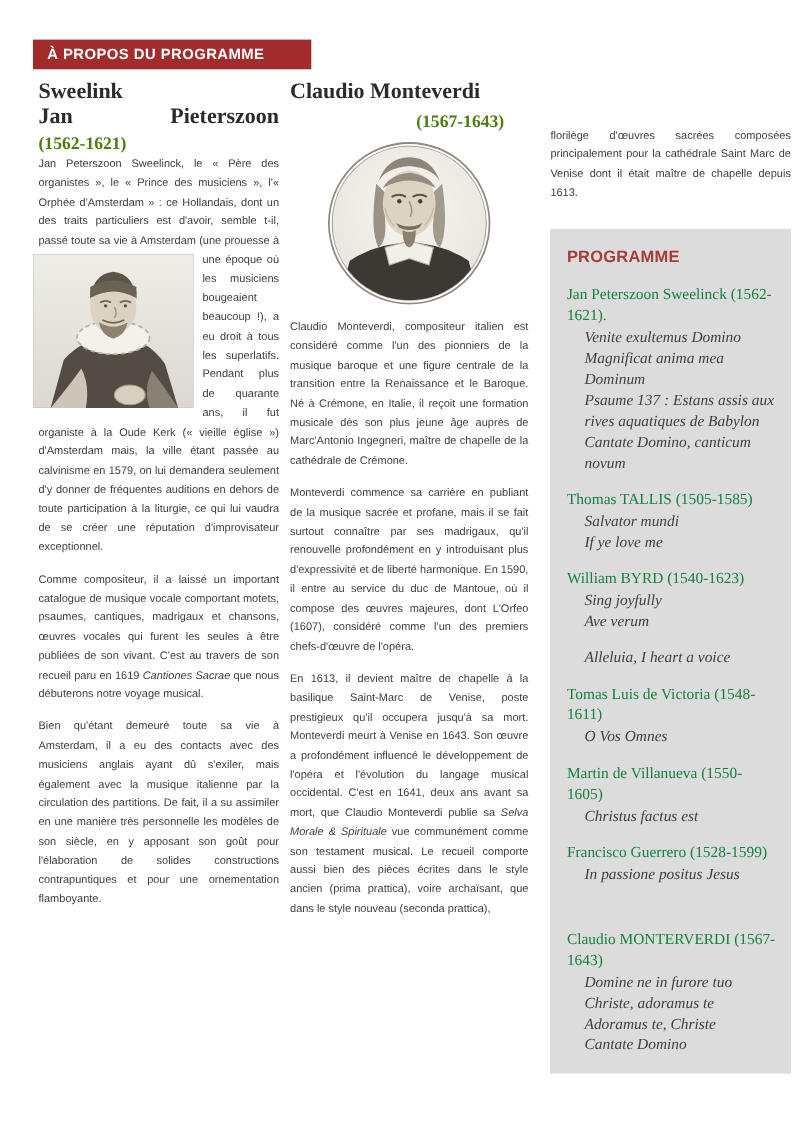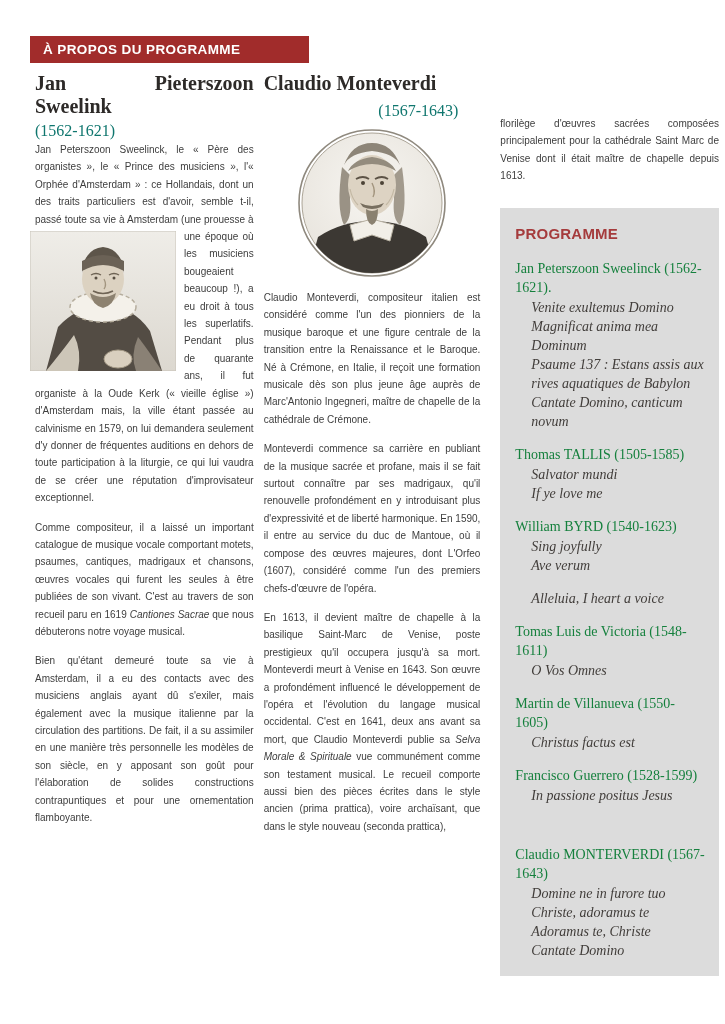--- a/index.html
+++ b/index.html
@@ -11,41 +11,41 @@
   }
   .page{
     position:relative;box-sizing:border-box;
     width:725px;height:1024px;
     padding:36px 6px 0 30px;
     overflow:hidden;
   }
   
   .banner{
     display:inline-block;box-sizing:border-box;
-    width:279px;
+    width:253px;
     background:#a12c2b;color:#ffffff;
     font-weight:bold;font-size:13.5px;letter-spacing:.4px;
     padding:6px 0 6px 13px;
   }
   
   .columns{display:flex;margin-top:9px;margin-left:5px;}
   .col{box-sizing:border-box;}
   .col1{width:222px;margin-right:10px;}
   .col2{width:220px;margin-right:20px;}
   .col3{width:222px;}
   
   .title{
     font-family:"Liberation Serif",serif;
     font-weight:bold;color:#2d2a28;
     font-size:20px;line-height:23px;
   }
   .title-justify{text-align:justify;text-align-last:justify;}
   .dates{
     font-family:"Liberation Serif",serif;
-    font-weight:normal;color:#0f766e;
+    font-weight:bold;color:#4d7c0f;
     font-size:16px;line-height:20px;margin-top:3px;
   }
   .dates-right{text-align:right;padding-right:22px;margin-top:6px;}
   
   .para{
     font-size:10px;line-height:17.4px;
     text-align:justify;color:#3d3d3d;
     margin:0 0 12px 0;
   }
   .col1 .para:first-of-type{margin-top:10px;}
@@ -93,22 +93,22 @@
 </head>
 <body>
 
 <div class="page">
 
   <div class="banner">À PROPOS DU PROGRAMME</div>
 
   <div class="columns">
 
     <div class="col col1">
+      <div class="title">Sweelink</div>
       <div class="title title-justify">Jan Pieterszoon</div>
-      <div class="title">Sweelink</div>
       <div class="dates">(1562-1621)</div>
 
       <div class="para">
         <span>Jan Peterszoon Sweelinck, le « Père des organistes », le « Prince des musiciens », l'« Orphée d'Amsterdam » : ce Hollandais, dont un des traits particuliers est d'avoir, semble t-il, passé toute sa vie à Amsterdam (une prouesse</span>
         <span class="sweelinck-img">
           <svg width="146" height="140" viewBox="0 0 146 140" xmlns="http://www.w3.org/2000/svg">
             <defs>
               <linearGradient id="swbg" x1="0" y1="0" x2="0" y2="1">
                 <stop offset="0" stop-color="#efede8"></stop>
                   <stop offset="1" stop-color="#dcd8d0"></stop>

